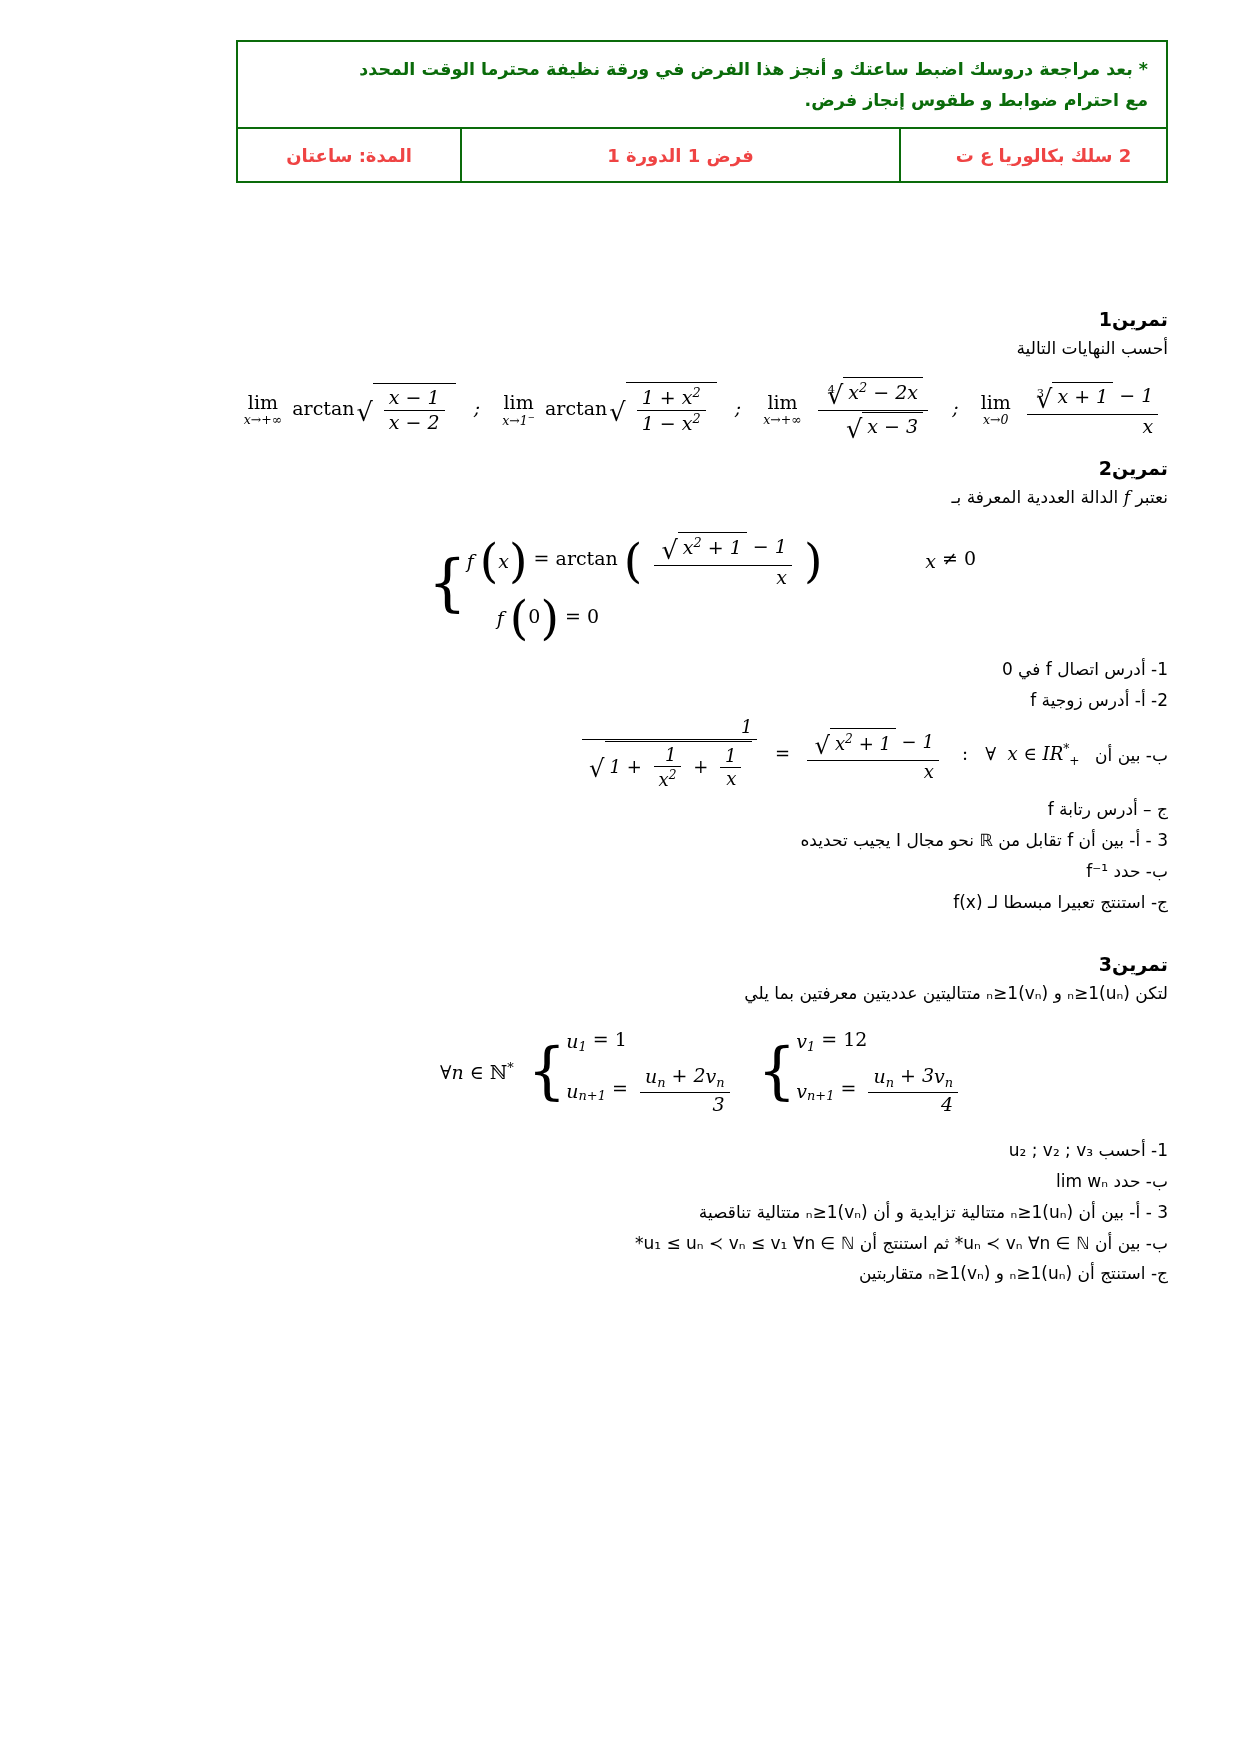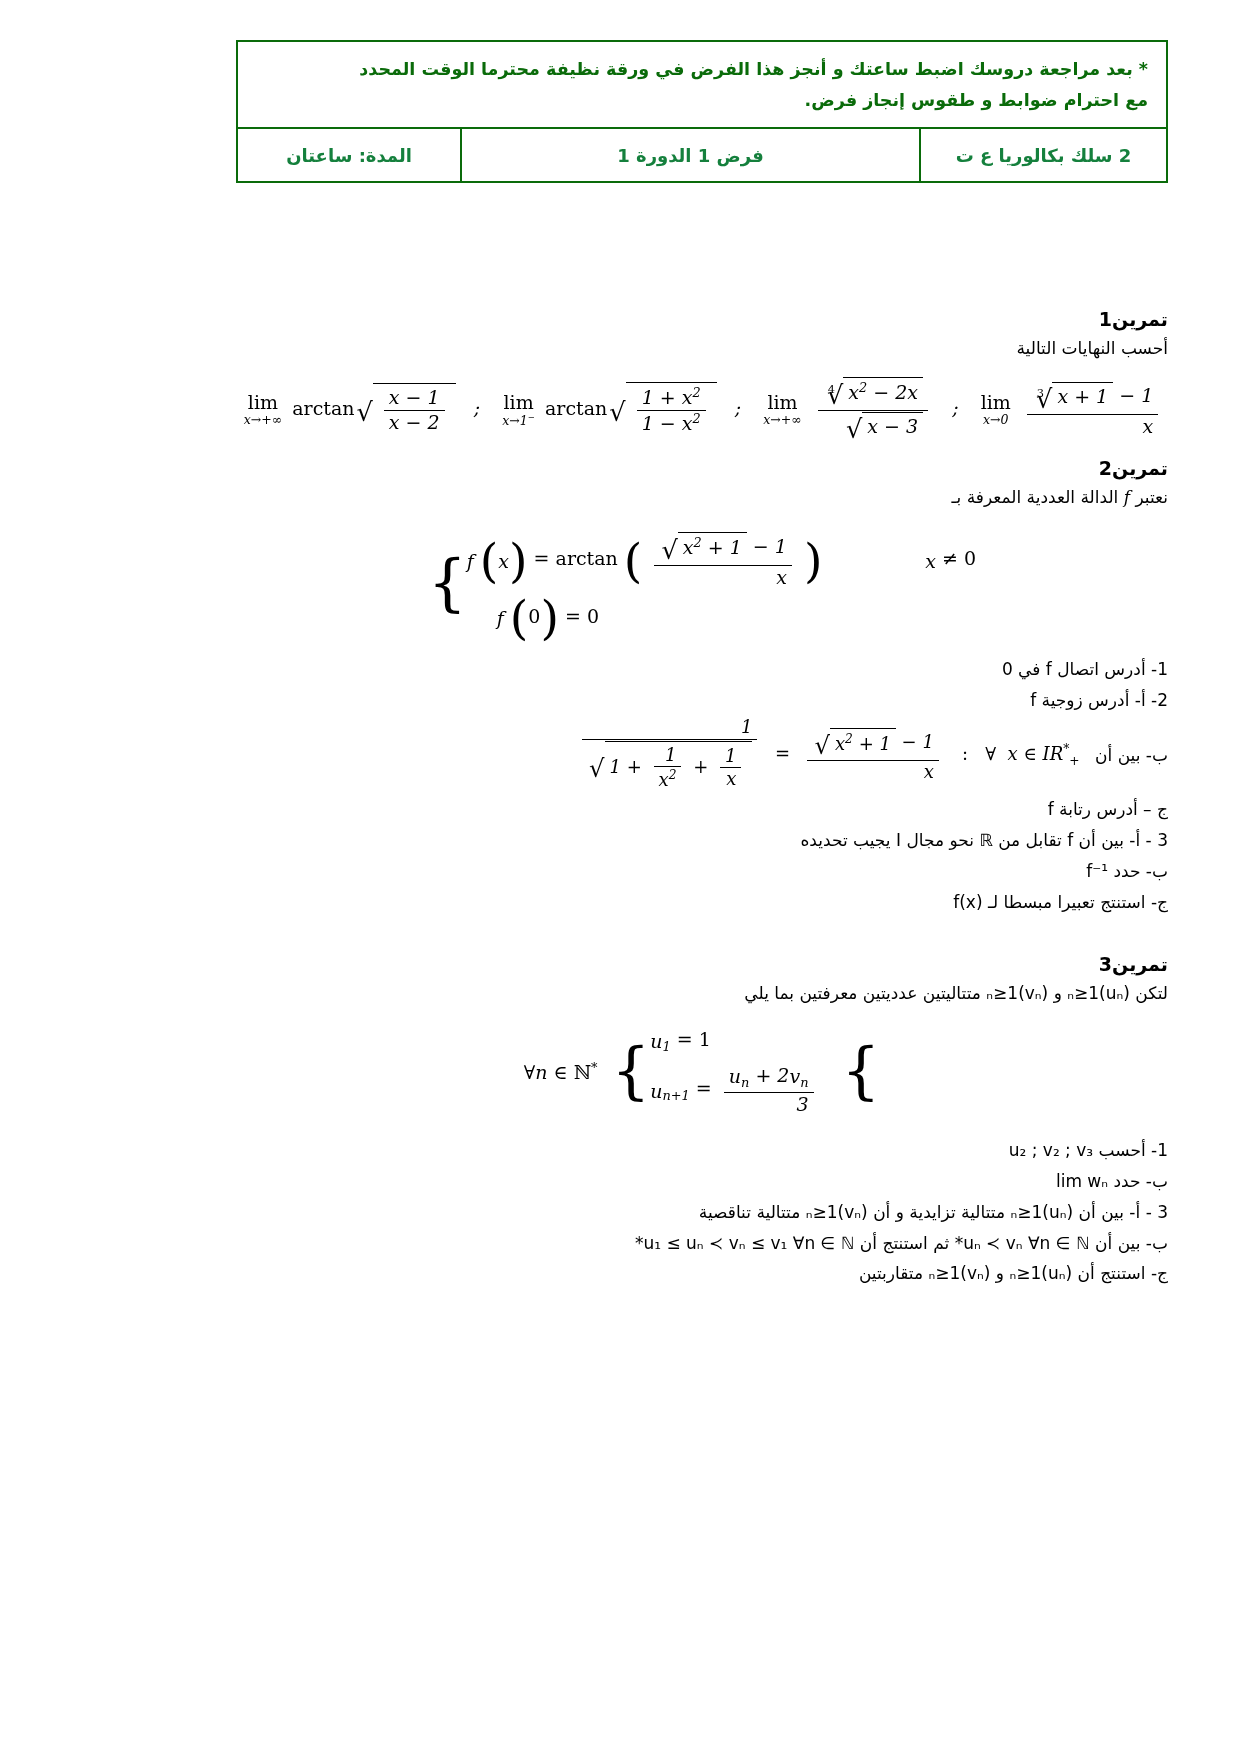--- a/index.html
+++ b/index.html
@@ -45,23 +45,23 @@
     flex-direction: row;
     border-top: 2px solid #0a6b0a;
     height: 52px;
   }
   .header-cell {
     display: flex;
     align-items: center;
     justify-content: center;
     font-weight: bold;
     font-size: 18px;
-    color: #15803d;
-  }
-  .hc-right { width: 245px; border-left: 2px solid #0a6b0a; }
+    color: #ef4444;
+  }
+  .hc-right { width: 245px; border-left: 2px solid #0a6b0a; padding-left: 20px; }
   .hc-mid   { flex: 1; border-left: 2px solid #0a6b0a; }
   .hc-left  { width: 222px; }
 
   
   .content {
     position: absolute;
     top: 308px;
     right: 72px;
     width: 932px;
   }
@@ -285,20 +285,26 @@
       <span class="sys" style="font-size:19px;">
         <span class="m" style="margin-right:14px;"><span class="up">∀</span>n <span class="up">∈ ℕ</span><sup>*</sup></span>
         <span class="brace">{</span>
         <span class="stack m" style="margin-right:22px;">
           <div><span class="m">u</span><sub>1</sub> <span class="up">= 1</span></div>
           <div><span class="m">u</span><sub>n+1</sub> <span class="up">=</span>
             <span class="frac"><span class="num"><span class="m">u</span><sub>n</sub> + 2<span class="m">v</span><sub>n</sub></span><span class="den">3</span></span>
           </div>
         </span>
         <span class="brace">{</span>
+        <span class="stack m">
+          <div><span class="m">v</span><sub>1</sub> <span class="up">= 12</span></div>
+          <div><span class="m">v</span><sub>n+1</sub> <span class="up">=</span>
+            <span class="frac"><span class="num"><span class="m">u</span><sub>n</sub> + 3<span class="m">v</span><sub>n</sub></span><span class="den">4</span></span>
+          </div>
+        </span>
       </span>
     </div>
 
     <div class="line">1- أحسب   u₂  ;  v₂  ;  v₃</div>
     <div class="line">ب- حدد  lim wₙ</div>
     <div class="line">3 - أ- بين أن (uₙ)ₙ≥1 متتالية تزايدية و أن (vₙ)ₙ≥1 متتالية تناقصية</div>
     <div class="line">ب- بين أن   uₙ ≺ vₙ   ∀n ∈ ℕ*  ثم استنتج أن  u₁ ≤ uₙ ≺ vₙ ≤ v₁   ∀n ∈ ℕ*</div>
     <div class="line">ج- استنتج أن (uₙ)ₙ≥1 و (vₙ)ₙ≥1 متقاربتين</div>
 
   </div>

